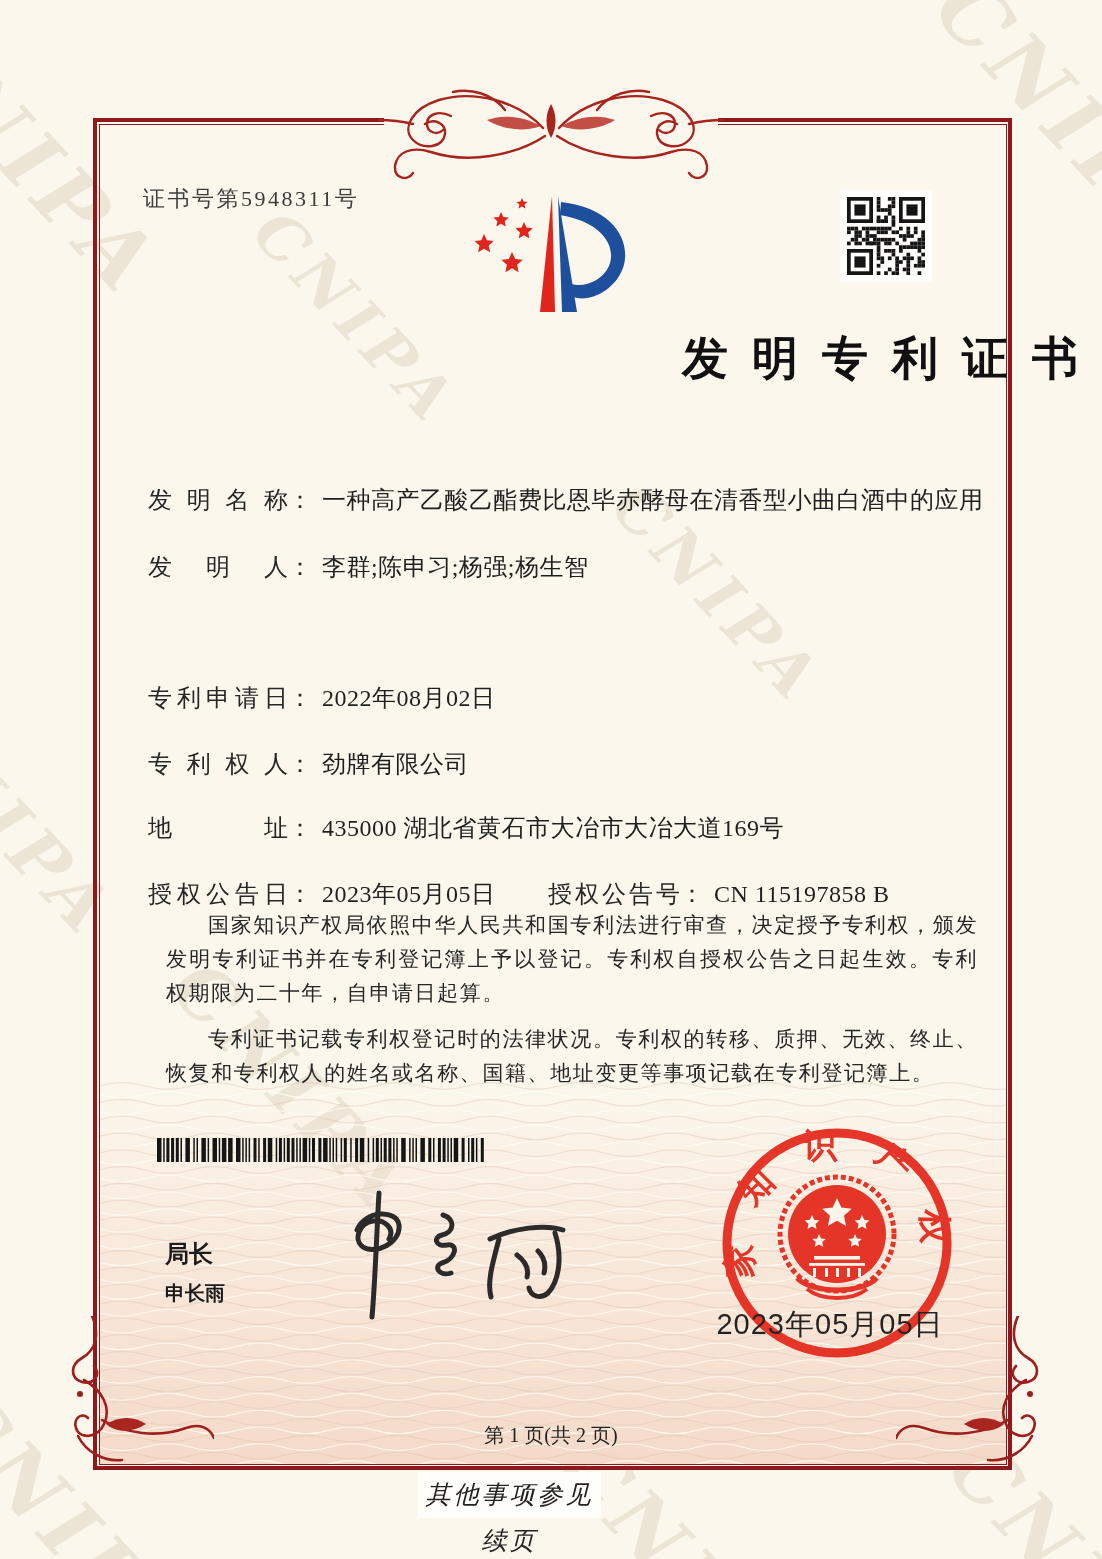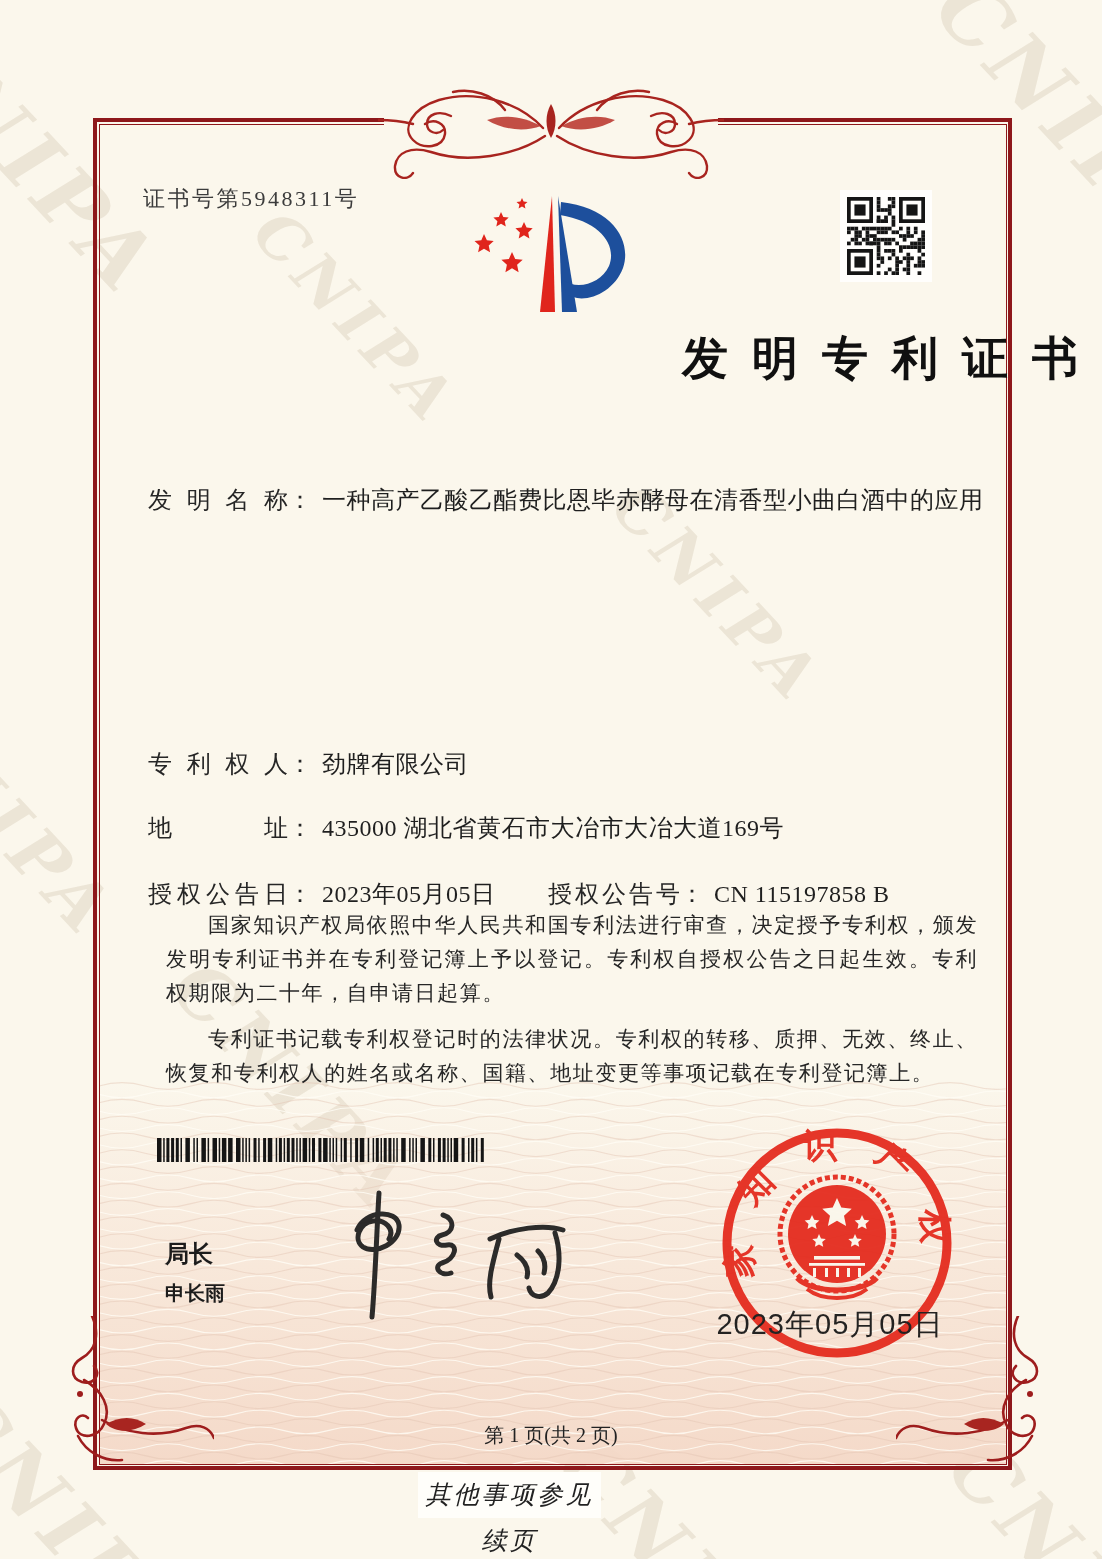--- a/index.html
+++ b/index.html
@@ -350,20 +350,26 @@
         <rect x="44.57142857142857" y="22.285714285714285" width="3.7142857142857144" height="3.7142857142857144" fill="#151515"></rect>
         <rect x="22.285714285714285" y="44.57142857142857" width="3.7142857142857144" height="3.7142857142857144" fill="#151515"></rect>
       </svg>
   </div>
 
   <div class="title">发明专利证书</div>
 
   <div class="row r0">
     <span class="lbl">发明名称</span><span class="colon">：</span><span class="val">一种高产乙酸乙酯费比恩毕赤酵母在清香型小曲白酒中的应用</span>
   </div>
+  <div class="row r1">
+    <span class="lbl">发明人</span><span class="colon">：</span><span class="val">李群;陈申习;杨强;杨生智</span>
+  </div>
+  <div class="row r3">
+    <span class="lbl">专利申请日</span><span class="colon">：</span><span class="val">2022年08月02日</span>
+  </div>
   <div class="row r4">
     <span class="lbl">专利权人</span><span class="colon">：</span><span class="val">劲牌有限公司</span>
   </div>
   <div class="row r5">
     <span class="lbl">地址</span><span class="colon">：</span><span class="val">435000 湖北省黄石市大冶市大冶大道169号</span>
   </div>
   <div class="row r6">
     <span class="lbl">授权公告日</span><span class="colon">：</span><span class="val">2023年05月05日</span>
     <span class="row2nd">
       <span class="lbl">授权公告号</span><span class="colon">：</span><span class="val">CN 115197858 B</span>

